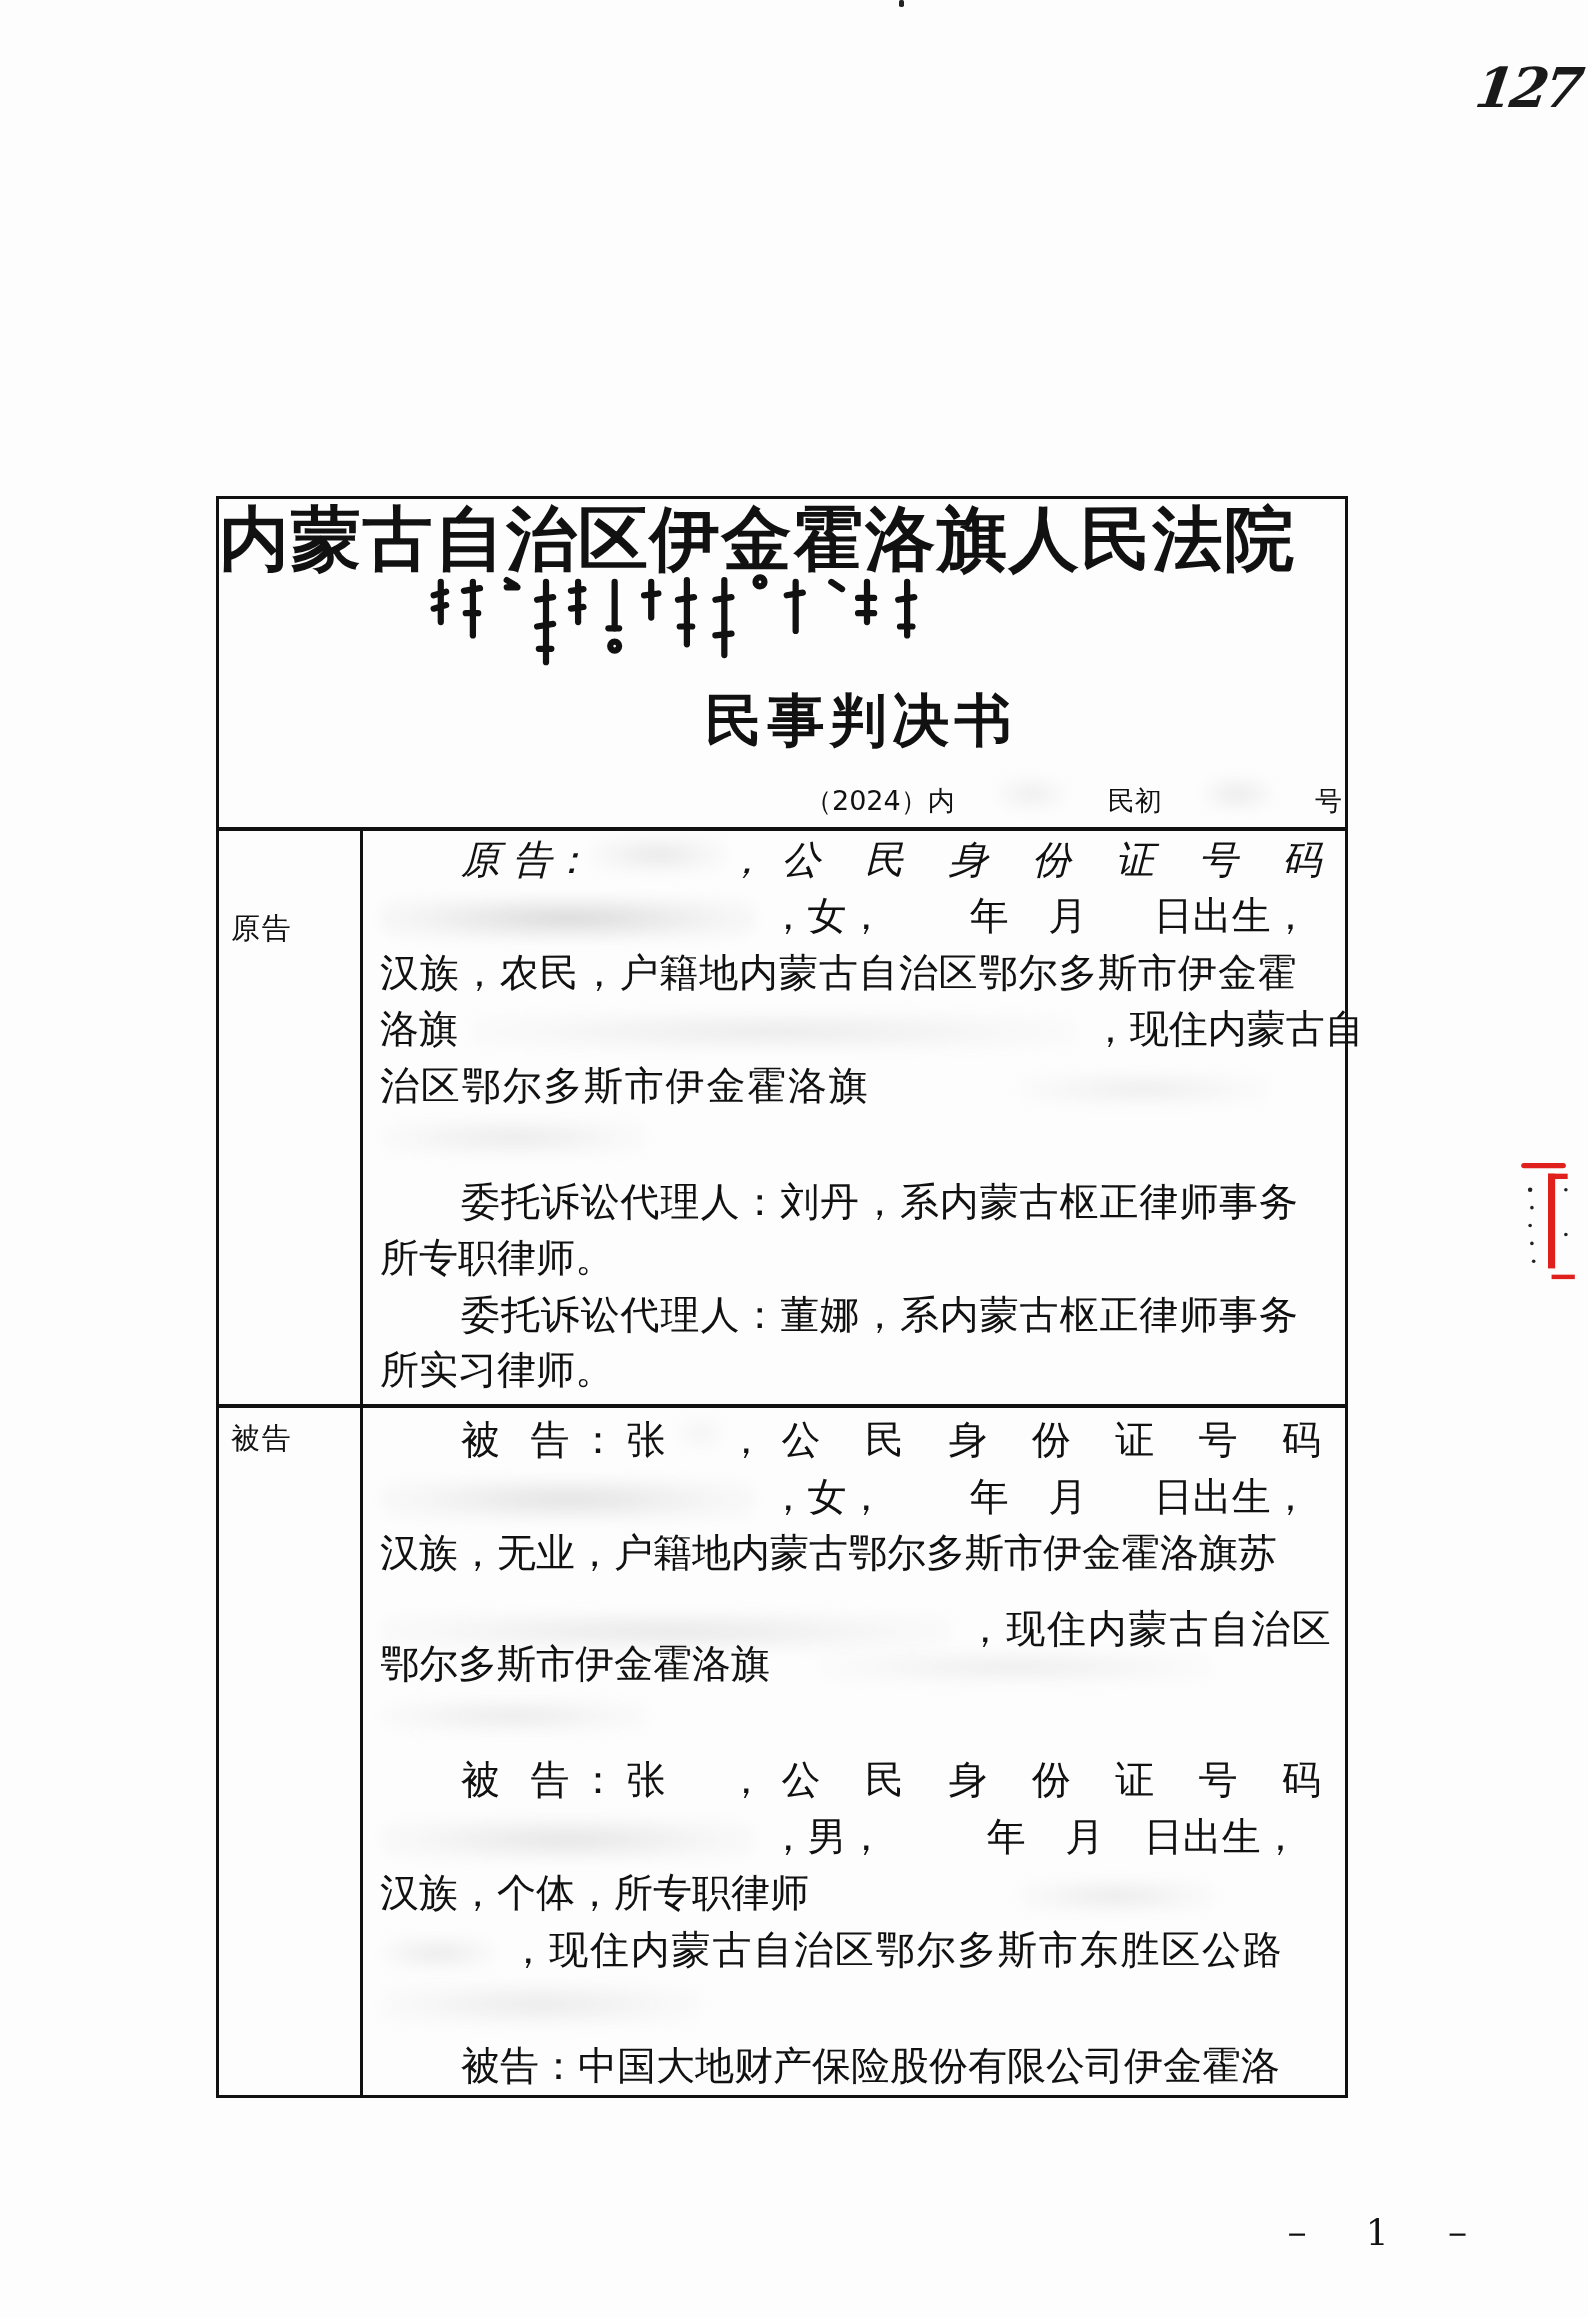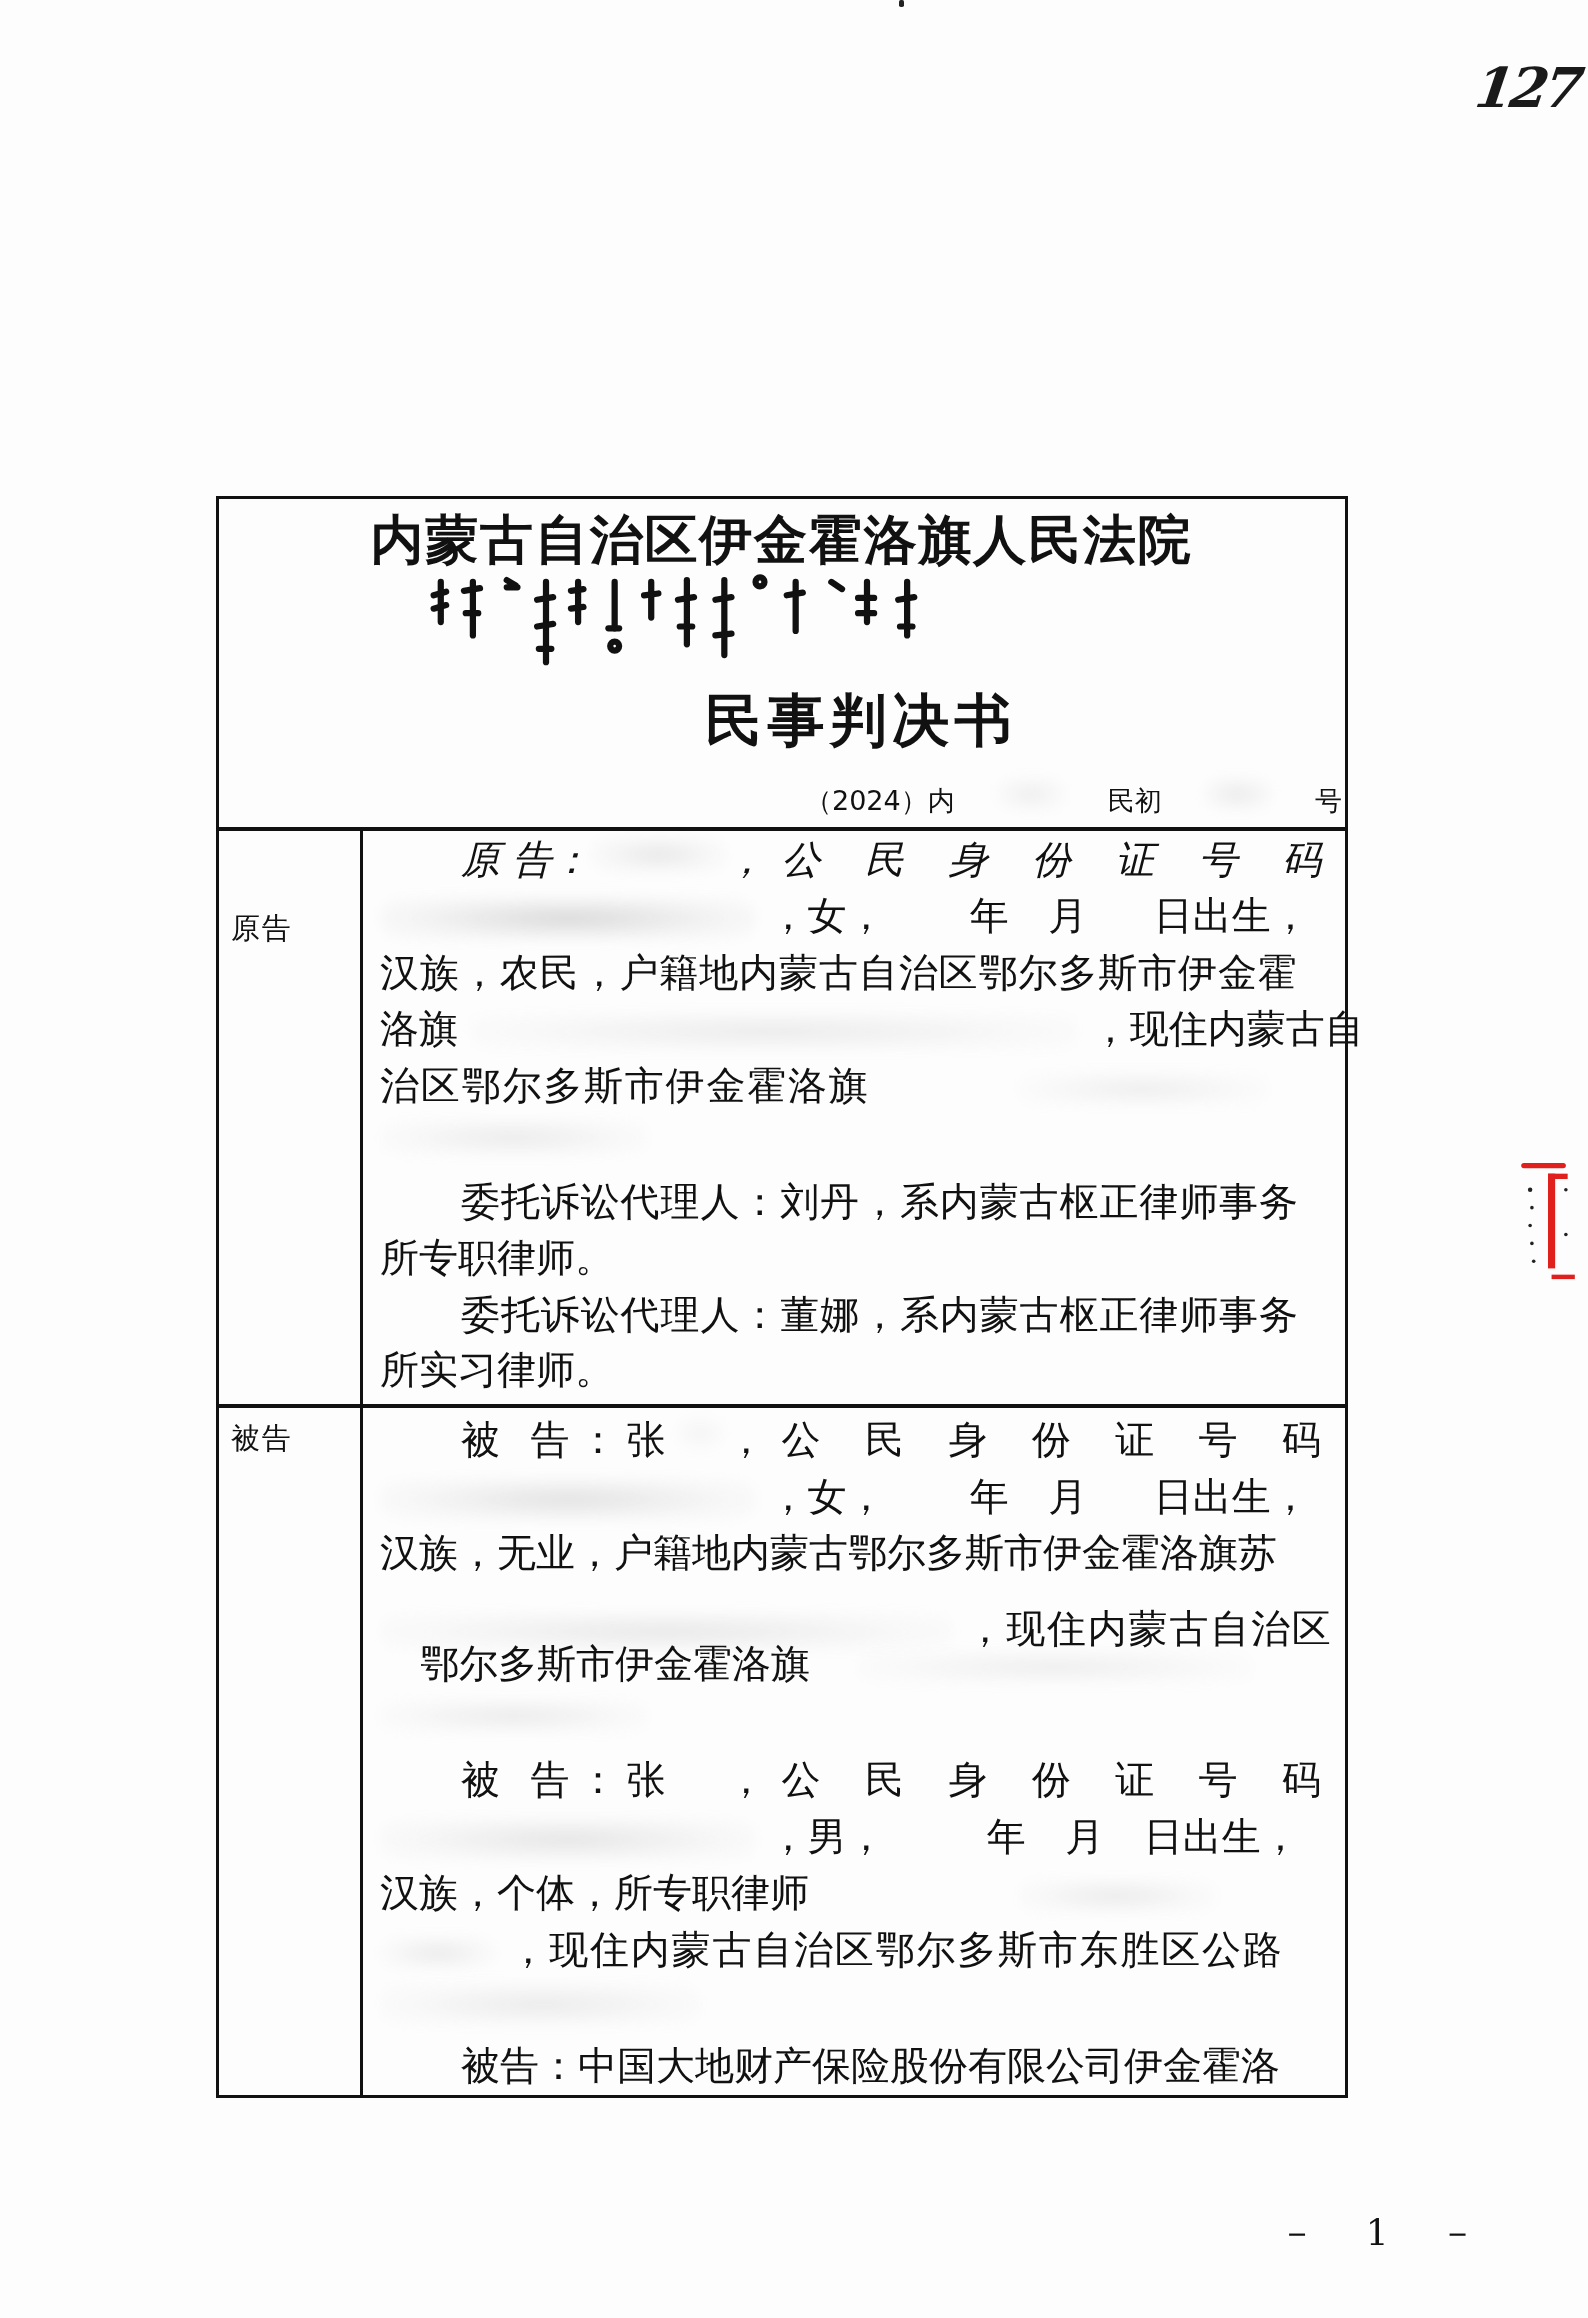--- a/index.html
+++ b/index.html
@@ -15,22 +15,22 @@
     font-size: 55px; font-style: italic; font-weight: bold; color: #1a1a1a;
     letter-spacing: -3.6px; transform: skewX(-8deg);
   }
   .seal {
     left: 1521px; top: 1154px; width: 54px; height: 143px;
   }
   .frame { left: 216px; top: 496px; width: 1132px; height: 1602px; border: 3.6px solid #111; box-sizing: border-box; }
   .hline { background: #111; height: 3.6px; }
   .vline { background: #111; width: 2.7px; }
   .court-title {
-    left: 219px; width: 1125px; top: 501px; text-align: center;
-    font-size: 53px; font-weight: bold; letter-spacing: 1.8px; line-height: 77px;
+    left: 219px; width: 1125px; top: 501px; 
+    font-size: 70px; font-weight: bold; letter-spacing: 1.8px; line-height: 77px;
     font-family: "DejaVu Sans", sans-serif;
   }
   .mongol { left: 420px; top: 573px; width: 787px; height: 107px; }
   .doc-title {
     left: 219px; width: 1284px; top: 682px; text-align: center;
     font-size: 57px; font-weight: bold; letter-spacing: 5.4px; line-height: 77px;
   }
   .case-no {
     left: 805px; top: 776px; width: 537px; font-size: 27px; line-height: 50px;
     display: flex; justify-content: space-between;
@@ -151,21 +151,21 @@
   <span>，女，</span>
   <span style="margin-left:72px">年</span>
   <span style="margin-left:27px">月</span>
   <span style="margin-left:54px">日出生，</span>
 </div>
 <div class="abs line" style="top:1528px;">汉族，无业，户籍地内蒙古鄂尔多斯市伊金霍洛旗苏</div>
 <div class="abs line" style="top:1604px;">
   <span class="blur" style="width:573px;height:41px;opacity:.35;vertical-align:middle"></span>
   <span style="letter-spacing:1.8px">，现住内蒙古自治区</span>
 </div>
-<div class="abs line" style="top:1639px;margin-left:40px;">
+<div class="abs line" style="top:1639px;">
   <span>鄂尔多斯市伊金霍洛旗</span>
   <span class="blur" style="width:394px;height:36px;opacity:.25;vertical-align:middle;margin-left:36px"></span>
 </div>
 <div class="abs line" style="top:1696px;">
   <span class="blur" style="width:268px;height:36px;opacity:.3"></span>
 </div>
 <div class="abs line j" style="top:1755px;">
   <span style="margin-left:81px;letter-spacing:9px">被 告：张</span>
   <span style="width:89px"></span>
   <span style="letter-spacing:16px">，公 民 身 份 证 号 码</span>

